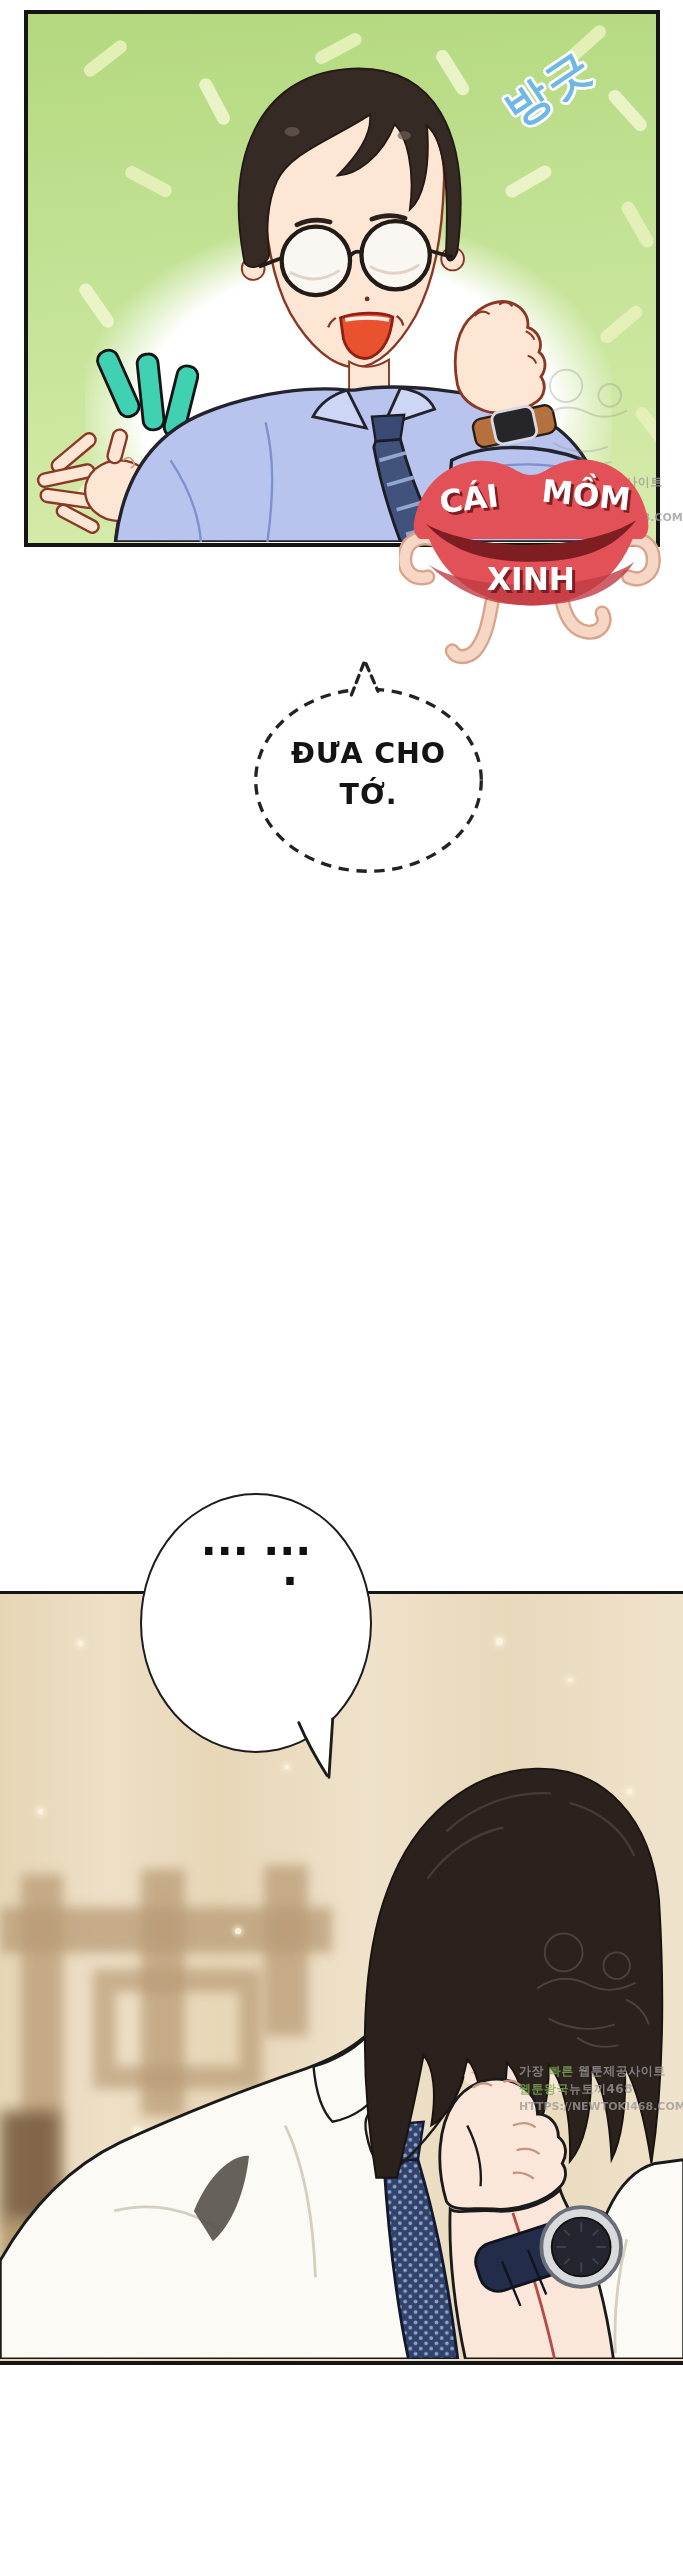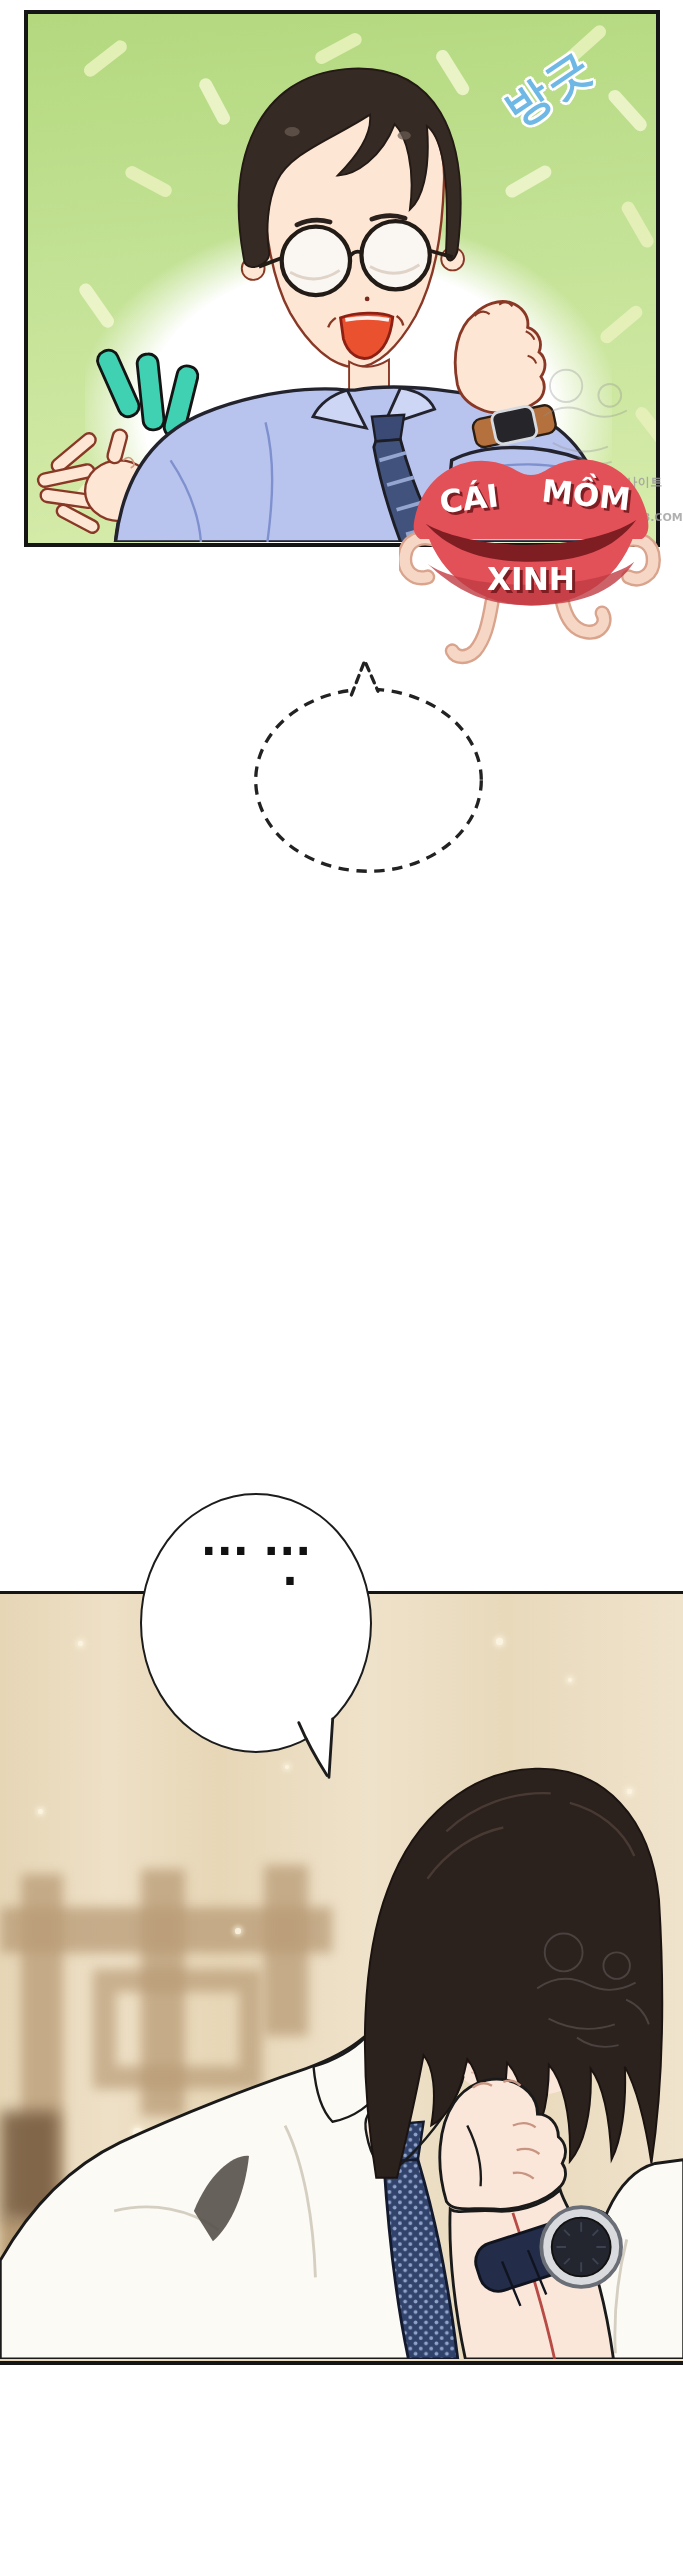--- a/index.html
+++ b/index.html
@@ -206,20 +206,24 @@
       <text x="196" y="81" transform="rotate(6 196 81)" fill="#ffffff">MỒM</text>
       <text x="142" y="173" fill="#7e1d22">XINH</text>
       <text x="139" y="170" fill="#ffffff">XINH</text>
     </g>
   </svg>
 
   <svg class="abs bubble1" width="237" height="224" viewBox="0 0 250 236">
     <ellipse cx="125" cy="132" rx="119" ry="96" fill="#ffffff" stroke="#222222" stroke-width="3.5" stroke-dasharray="11 8"></ellipse>
     <path d="M107,42 L121,6 L135,38" fill="#ffffff" stroke="#222222" stroke-width="3.5" stroke-dasharray="8 6" stroke-linecap="round"></path>
   </svg>
+  <div class="abs bubble1-text">
+    <div>ĐƯA CHO</div>
+    <div>TỚ.</div>
+  </div>
 
   <div class="abs panel2">
 
     <div>
       <div class="lat" style="left:0;top:313px;width:332px;height:46px"></div>
       <div class="lat dk" style="left:0;top:622px;width:204px;height:49px"></div>
       <div class="lat" style="left:21px;top:280px;width:42px;height:475px"></div>
       <div class="lat" style="left:141px;top:275px;width:44px;height:247px"></div>
       <div class="lat" style="left:264px;top:271px;width:44px;height:171px"></div>
       <div class="lat-frame" style="left:93px;top:375px;width:123px;height:74px"></div>
@@ -304,20 +308,25 @@
     <svg class="abs wmB-sketch" width="142" height="142" viewBox="0 0 150 150">
       <g fill="none" stroke="#8f8f8f" stroke-width="2">
         <circle cx="44" cy="30" r="20"></circle>
           <circle cx="100" cy="44" r="14"></circle>
         <path d="M16,68 q26,-18 54,-4 q24,12 50,-2"></path>
         <path d="M28,100 q34,18 70,6"></path>
           <path d="M58,120 q20,14 44,8"></path>
         <path d="M110,80 q18,8 24,26"></path>
       </g>
     </svg>
+    <div class="abs wm-text wmB-text">
+      <div><span>가장 </span><span class="hl">빠른</span><span> 웹툰제공사이트</span></div>
+      <div><span class="hl">웹툰왕국</span><span>뉴토끼468</span></div>
+      <div class="wm-url">HTTPS://NEWTOKI468.COM</div>
+    </div>
   </div>
 
   <div class="abs bubble2"></div>
   <svg class="abs bubble2-tail" width="57" height="66" viewBox="0 0 60 70">
     <polygon points="8,6 44,2 40,64" fill="#ffffff"></polygon>
     <path d="M8,6 Q20,34 38,62" stroke="#1c1c1c" stroke-width="3" fill="none" stroke-linecap="round"></path>
     <path d="M44,2 L40,64" stroke="#1c1c1c" stroke-width="3" fill="none" stroke-linecap="round"></path>
   </svg>
   <div class="abs bubble2-dots">··· ···</div>
   <div class="abs bubble2-period">.</div>

